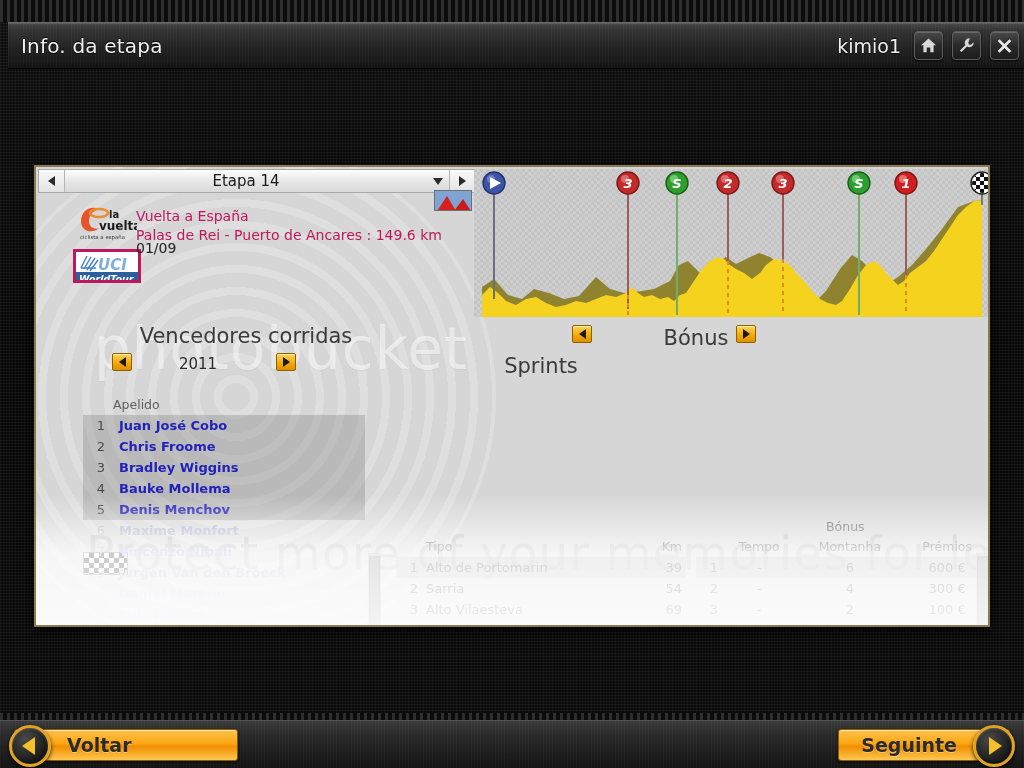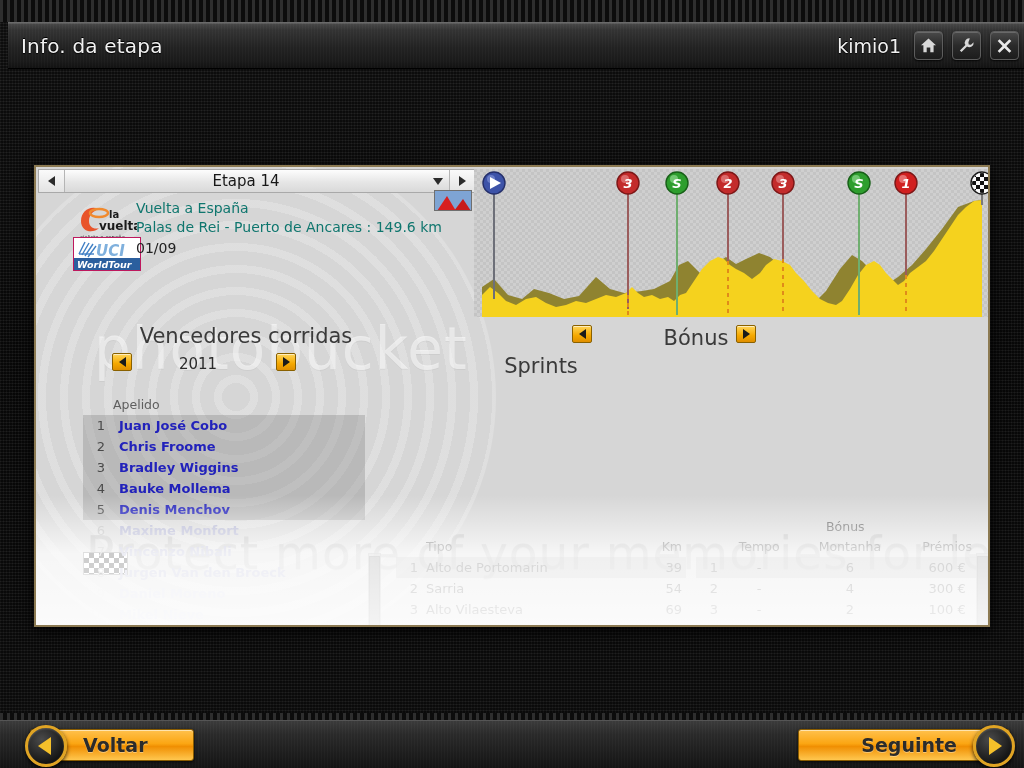--- a/index.html
+++ b/index.html
@@ -81,22 +81,22 @@
     background: linear-gradient(180deg,#ffc14d 0%,#fba613 45%,#f08f02 55%,#ffc74f 100%);
     border: 1px solid #8a5c00;
     border-radius: 3px;
     box-shadow: inset 0 1px 0 rgba(255,255,255,.55), 0 1px 3px rgba(0,0,0,.7);
     cursor: pointer;
   }
   .navbtn span {
     font-size: 19px; color: #2b2b2b; font-weight: 600;
     text-shadow: 0 1px 0 rgba(255,255,255,.35);
   }
-  #btn-voltar { left: 30px; width: 164px; padding-left: 52px; }
-  #btn-seguinte { right: 14px; width: 212px; padding-right: 52px; justify-content: flex-end; }
+  #btn-voltar { left: 14px; width: 224px; padding-left: 52px; }
+  #btn-seguinte { right: 14px; width: 172px; padding-right: 52px; justify-content: flex-end; }
   .navknob {
     position: absolute; top: -5px; width: 42px; height: 42px; border-radius: 50%;
     background: radial-gradient(circle at 38% 32%, #4a4a4a, #151515 72%);
     border: 3px solid #e0a424;
     box-shadow: 0 2px 4px rgba(0,0,0,.8), inset 0 1px 2px rgba(255,255,255,.2);
     display: flex; align-items: center; justify-content: center;
   }
   #knob-left { left: -6px; }
   #knob-right { right: -6px; }
   .knob-tri { width: 0; height: 0; }
@@ -140,29 +140,29 @@
     border-right: 1px solid #b5b5b5; cursor: pointer;
   }
   .ss-btn.r { border-right: none; border-left: 1px solid #b5b5b5; }
   .ss-label { flex: 1; text-align: center; font-size: 15px; color: #171717; }
   .ss-drop { width: 22px; display:flex; align-items:center; justify-content:center; cursor:pointer; }
   .tri-l { width:0;height:0;border-top:5px solid transparent;border-bottom:5px solid transparent;border-right:7px solid #2b2b2b; }
   .tri-r { width:0;height:0;border-top:5px solid transparent;border-bottom:5px solid transparent;border-left:7px solid #2b2b2b; }
   .tri-d { width:0;height:0;border-left:5px solid transparent;border-right:5px solid transparent;border-top:7px solid #2b2b2b; }
 
   
-  #race-info { position: absolute; left: 100px; top: 32px; color: #0f766e; font-size: 14px; line-height: 19px; }
+  #race-info { position: absolute; left: 100px; top: 40px; color: #be185d; font-size: 14px; line-height: 19px; }
   #race-date { position: absolute; left: 100px; top: 73px; color: #222; font-size: 14px; }
 
   .logo-vuelta {
     position: absolute; left: 41px; top: 34px; width: 60px; height: 42px;
   }
   .logo-uci {
-    position: absolute; left: 37px; top: 70px; width: 68px; height: 34px;
-    background: #ec4899; border: 1px solid #be185d; overflow: hidden;
+    position: absolute; left: 37px; top: 82px; width: 68px; height: 34px;
+    background: #ec4899; border: 3px solid #be185d; overflow: hidden;
   }
   #mountain-badge {
     position: absolute; left: 398px; top: 23px; width: 38px; height: 21px;
     background: linear-gradient(180deg,#5b86c9,#9fb8dd);
     border: 1px solid #6f6f6f; overflow: hidden;
   }
 
   
   #profile {
     position: absolute; left: 438px; top: 2px; width: 516px; height: 148px;

